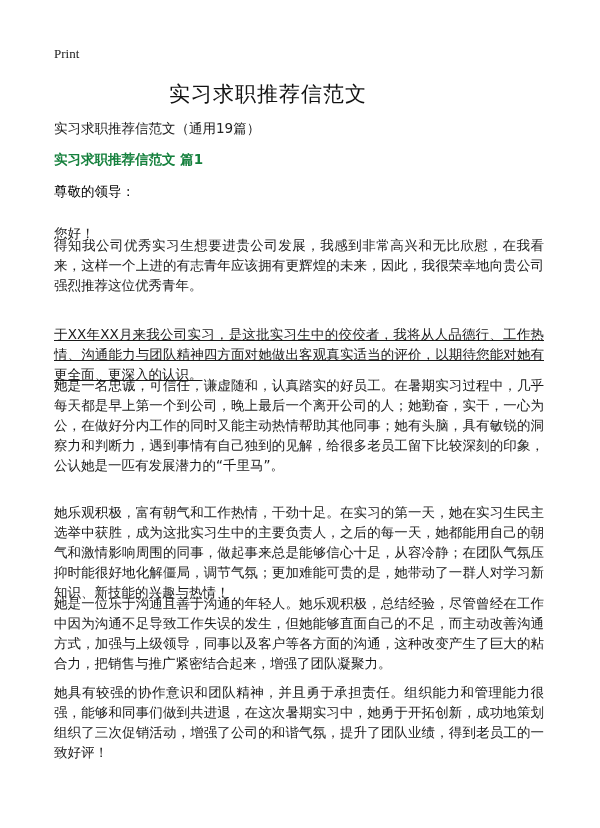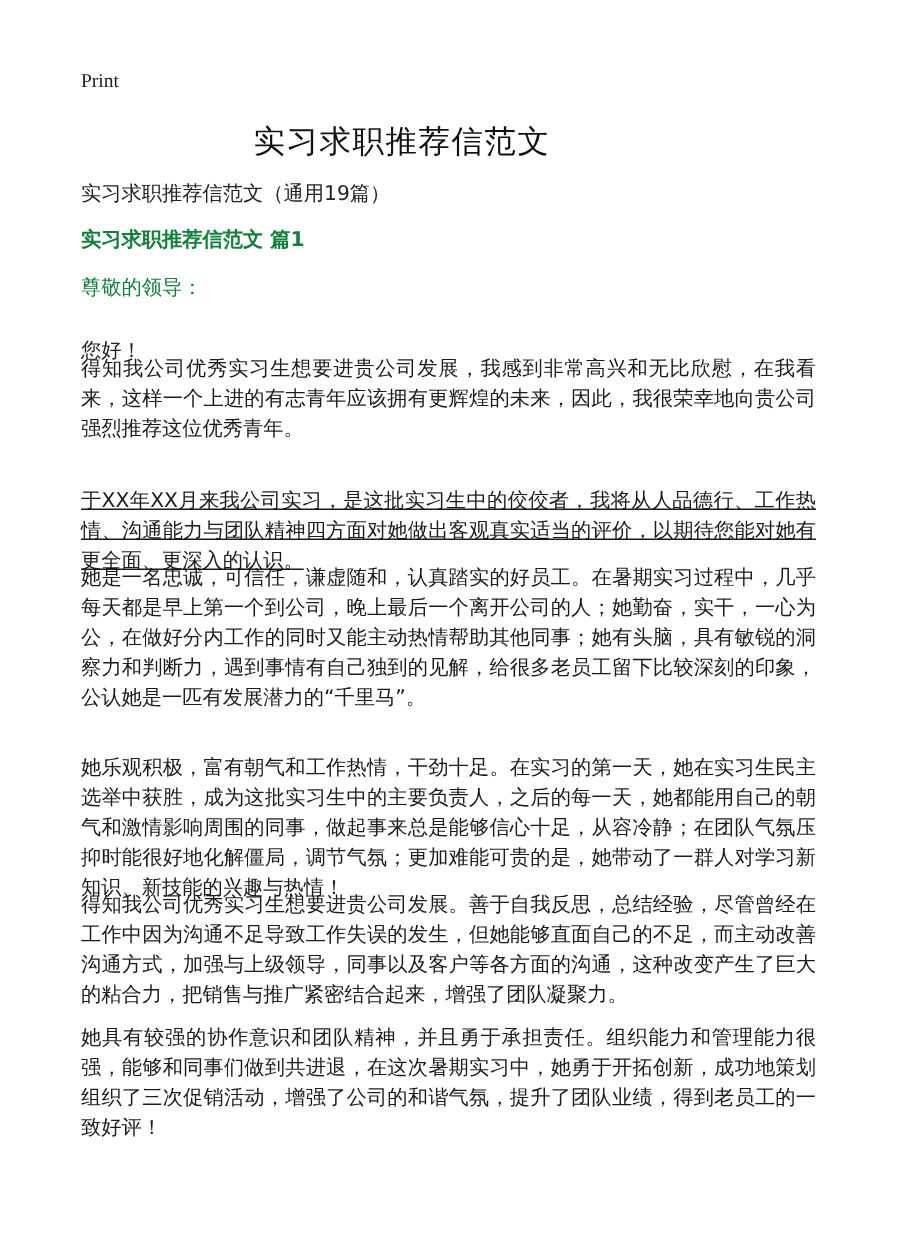--- a/index.html
+++ b/index.html
@@ -49,21 +49,21 @@
       top: 151px;
       font-size: 13.5px;
       font-weight: bold;
       color: #15803d;
     }
     .salutation {
       position: absolute;
       left: 54px;
       top: 183px;
       font-size: 13.5px;
-      color: #15803d;
+      color: #000000;
     }
     .greeting {
       position: absolute;
       left: 54px;
       top: 213px;
       font-size: 13.5px;
       color: #222;
       margin-top: 12px;
     }
     .para {
@@ -96,14 +96,14 @@
 <div class="section-heading">实习求职推荐信范文 篇1</div>
 
 <div class="salutation">尊敬的领导：</div>
 
 <div class="greeting">您好！</div>
 
 <p class="para p1">得知我公司优秀实习生想要进贵公司发展，我感到非常高兴和无比欣慰，在我看来，这样一个上进的有志青年应该拥有更辉煌的未来，因此，我很荣幸地向贵公司强烈推荐这位优秀青年。</p>
 <p class="para p2">于XX年XX月来我公司实习，是这批实习生中的佼佼者，我将从人品德行、工作热情、沟通能力与团队精神四方面对她做出客观真实适当的评价，以期待您能对她有更全面、更深入的认识。</p>
 <p class="para p3">她是一名忠诚，可信任，谦虚随和，认真踏实的好员工。在暑期实习过程中，几乎每天都是早上第一个到公司，晚上最后一个离开公司的人；她勤奋，实干，一心为公，在做好分内工作的同时又能主动热情帮助其他同事；她有头脑，具有敏锐的洞察力和判断力，遇到事情有自己独到的见解，给很多老员工留下比较深刻的印象，公认她是一匹有发展潜力的“千里马”。</p>
 <p class="para p4">她乐观积极，富有朝气和工作热情，干劲十足。在实习的第一天，她在实习生民主选举中获胜，成为这批实习生中的主要负责人，之后的每一天，她都能用自己的朝气和激情影响周围的同事，做起事来总是能够信心十足，从容冷静；在团队气氛压抑时能很好地化解僵局，调节气氛；更加难能可贵的是，她带动了一群人对学习新知识、新技能的兴趣与热情！</p>
-<p class="para p5">得知我公司优秀实习生想要进贵公司发展。善于自我反思，总结经验，尽管曾经在工作中因为沟通不足导致工作失误的发生，但她能够直面自己的不足，而主动改善沟通方式，加强与上级领导，同事以及客户等各方面的沟通，这种改变产生了巨大的粘合力，把销售与推广紧密结合起来，增强了团队凝聚力。</p>
+<p class="para p5">她是一位乐于沟通且善于沟通的年轻人。她乐观积极，总结经验，尽管曾经在工作中因为沟通不足导致工作失误的发生，但她能够直面自己的不足，而主动改善沟通方式，加强与上级领导，同事以及客户等各方面的沟通，这种改变产生了巨大的粘合力，把销售与推广紧密结合起来，增强了团队凝聚力。</p>
 <p class="para p6">她具有较强的协作意识和团队精神，并且勇于承担责任。组织能力和管理能力很强，能够和同事们做到共进退，在这次暑期实习中，她勇于开拓创新，成功地策划组织了三次促销活动，增强了公司的和谐气氛，提升了团队业绩，得到老员工的一致好评！</p>
 
 </body></html>

